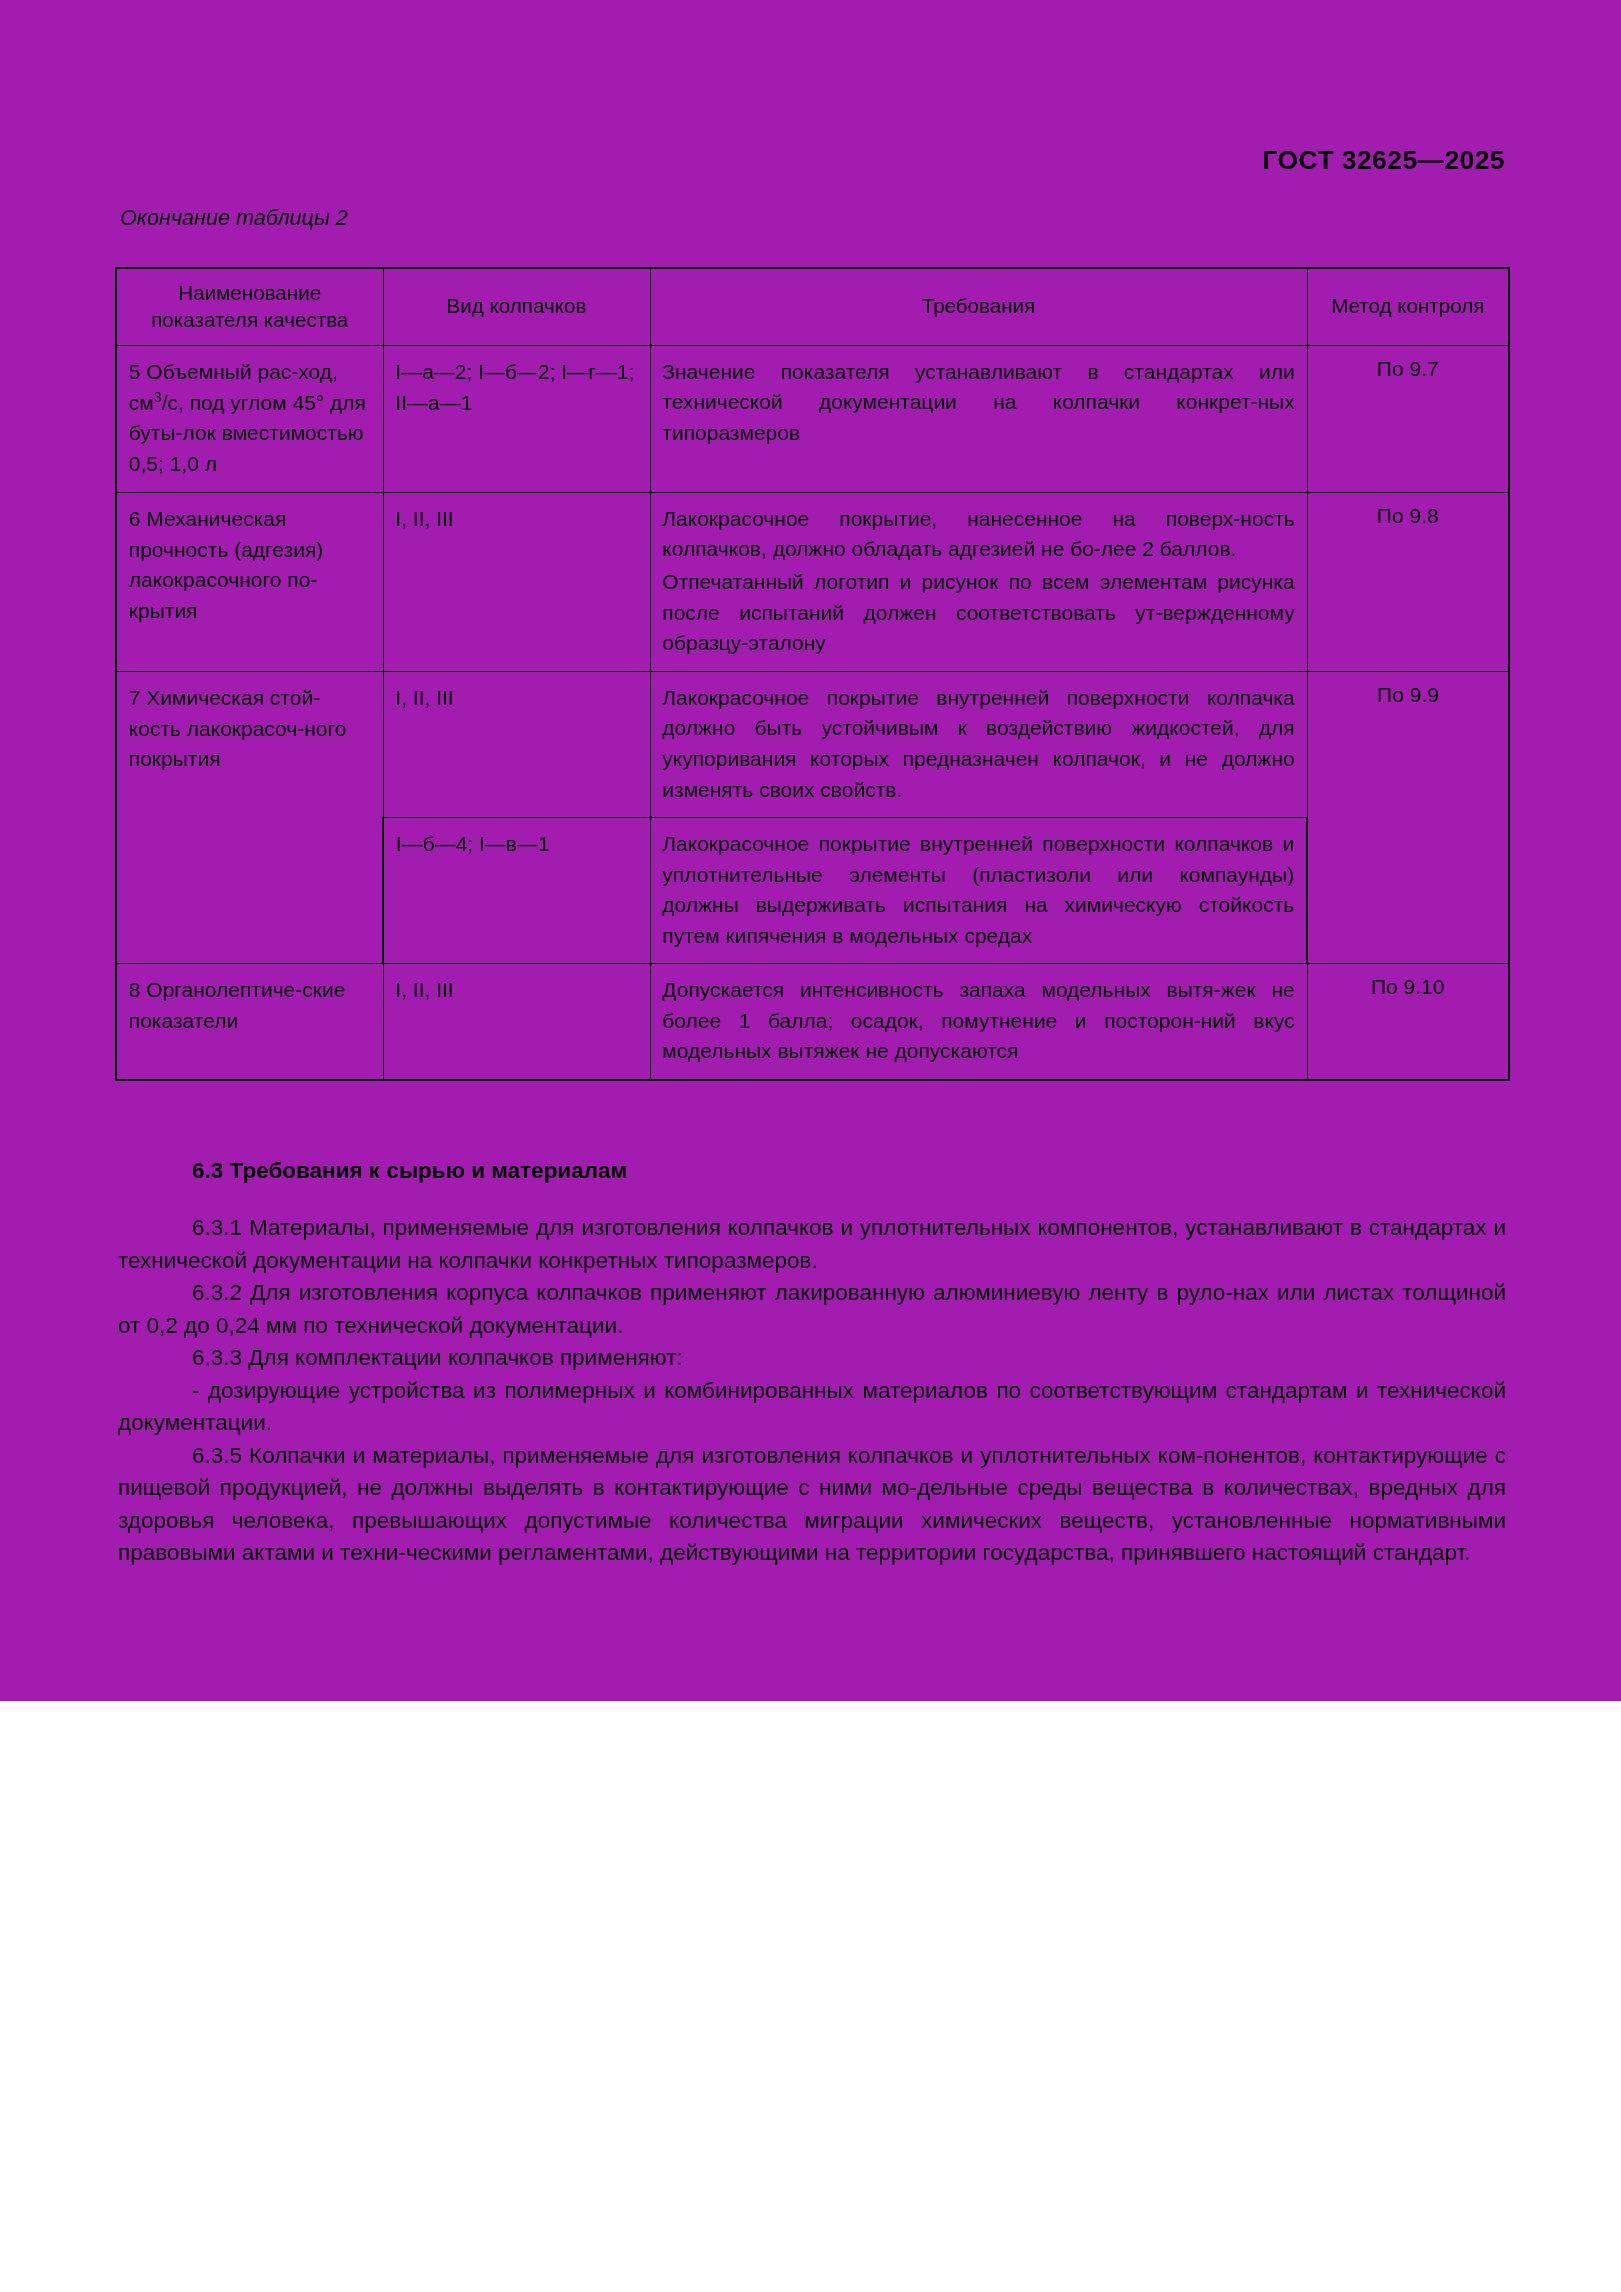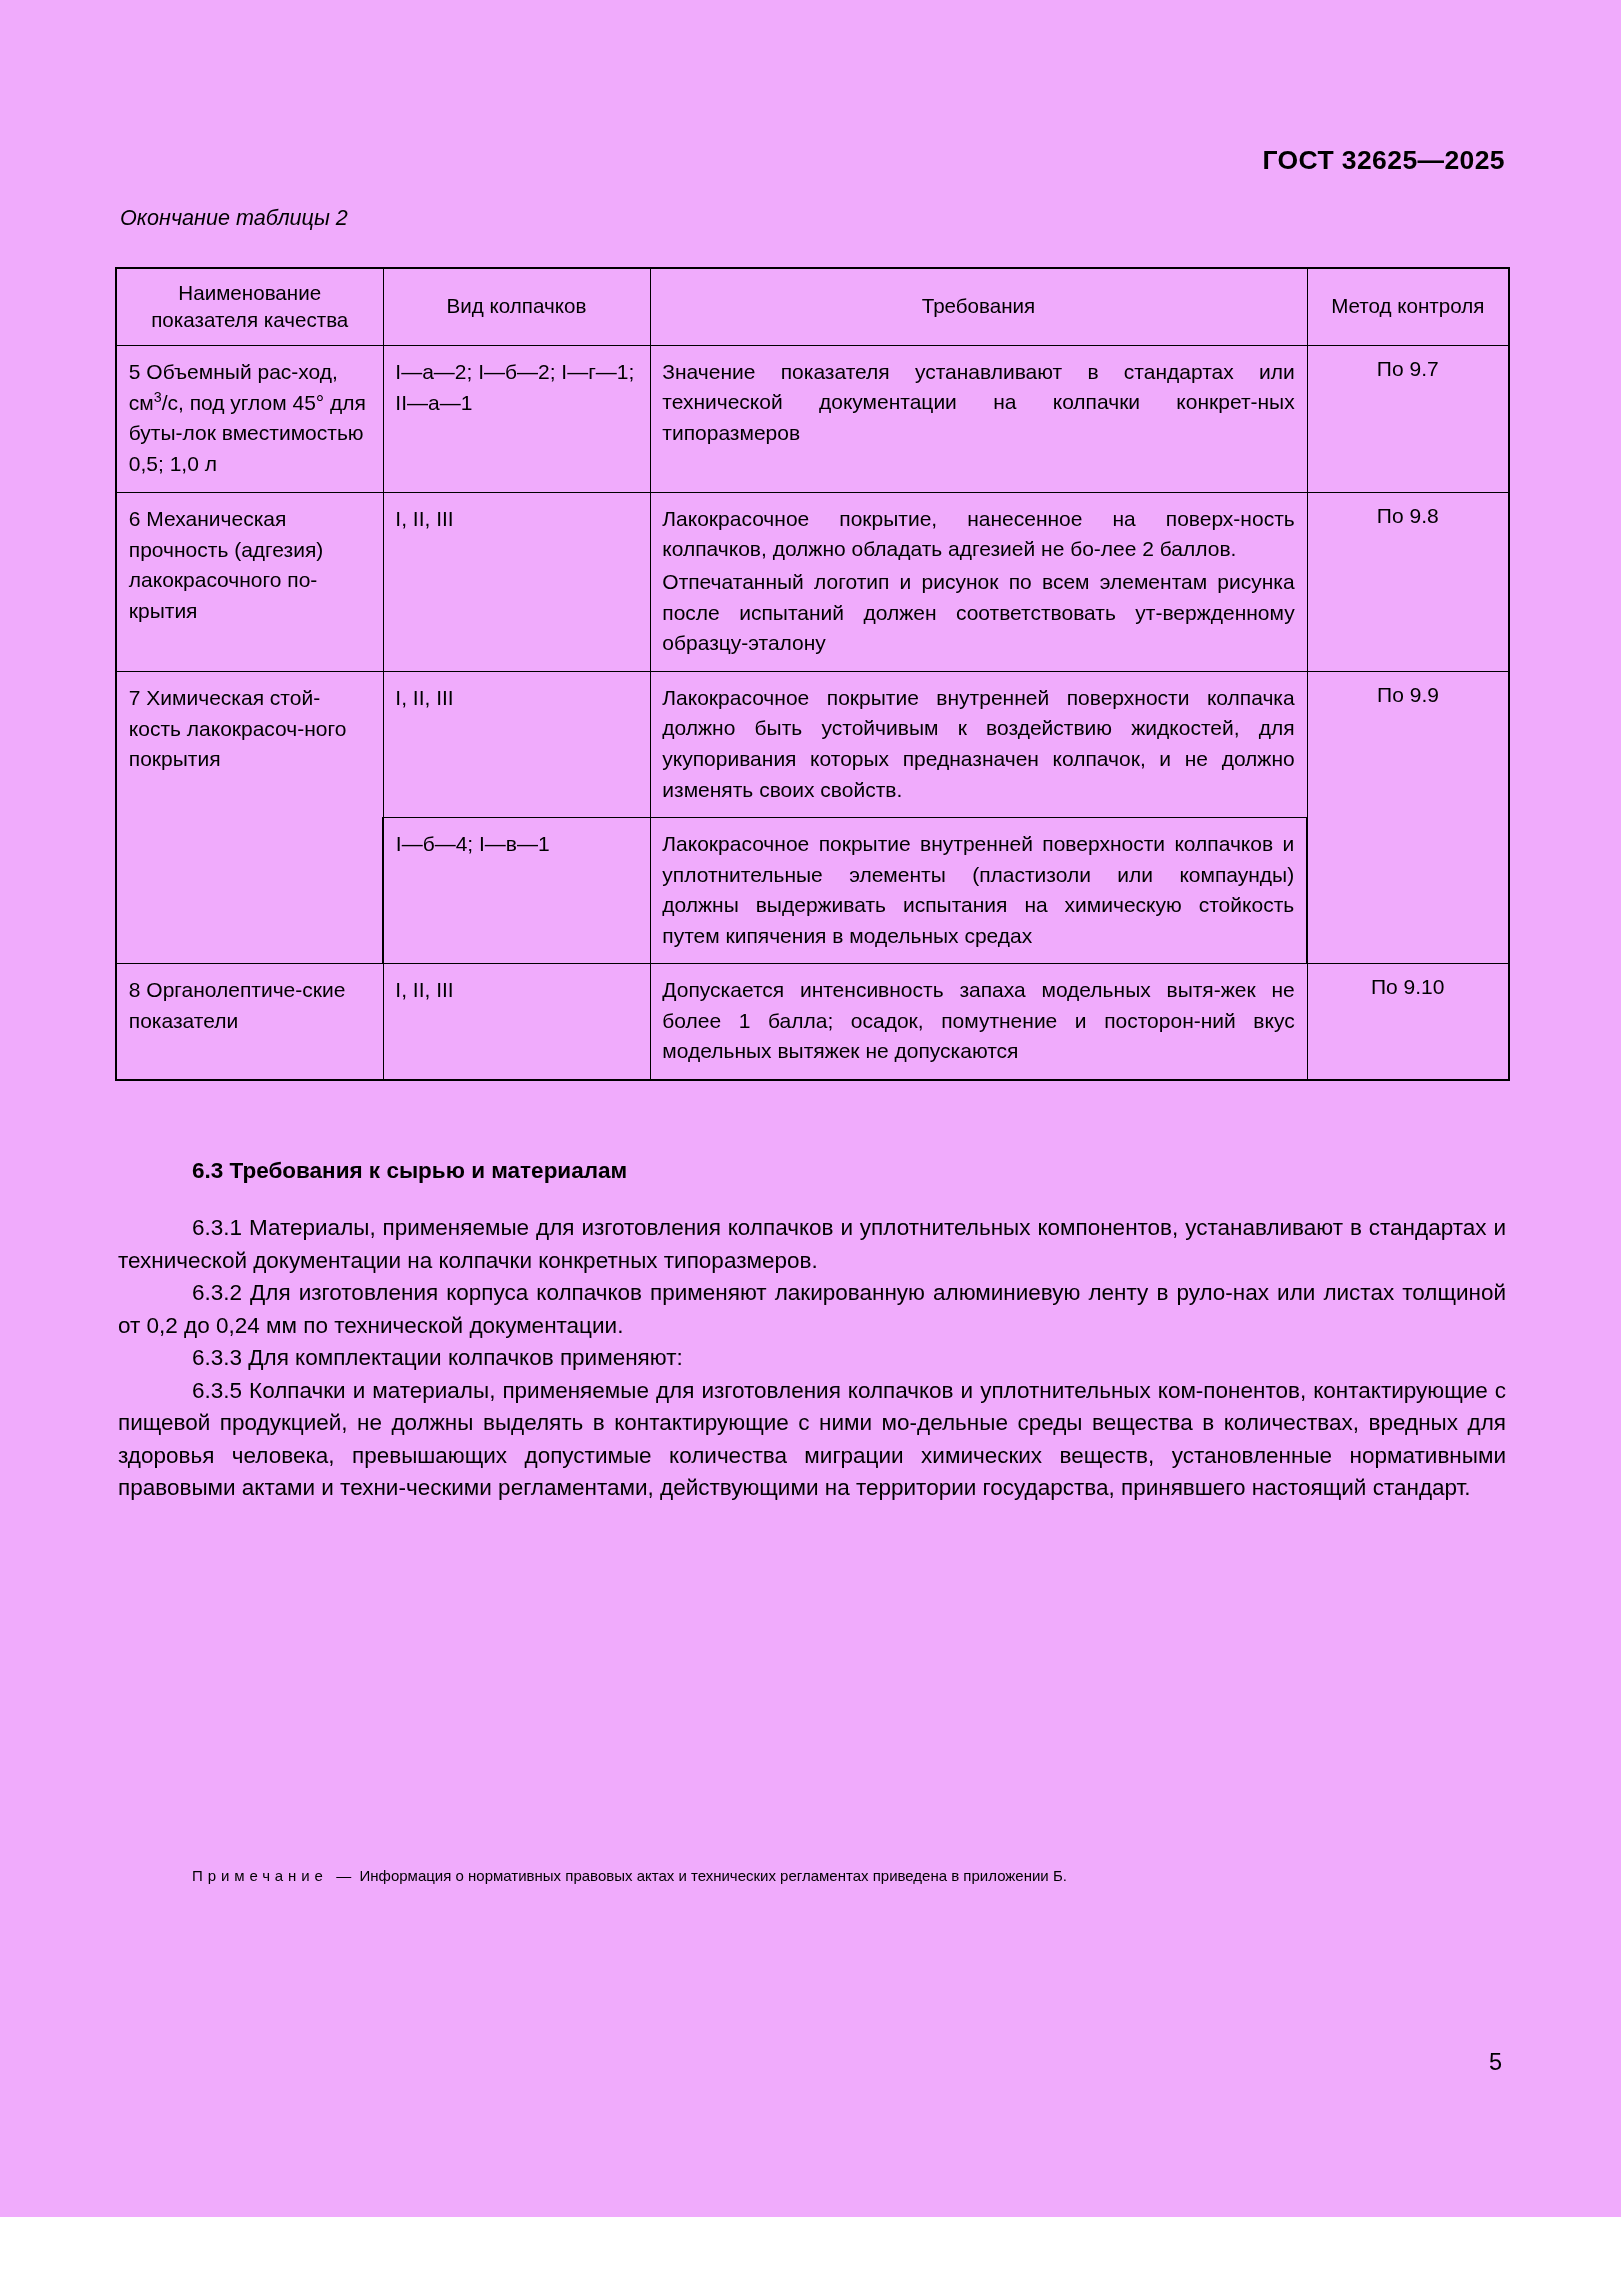--- a/index.html
+++ b/index.html
@@ -8,23 +8,23 @@
     padding: 0;
     background: #ffffff;
   }
   body {
     font-family: "Liberation Sans", "DejaVu Sans", sans-serif;
     color: #000000;
   }
   .page {
     position: relative;
     width: 1621px;
-    height: 2217px;
+    height: 1701px;
     box-sizing: border-box;
-    background: #f0abfc;
+    background: #a21caf;
     overflow: hidden;
   }
 
   
   .running-head {
     position: absolute;
     top: 145px;
     right: 116px;
     font-size: 26.5px;
     font-weight: bold;
@@ -202,20 +202,21 @@
 
     </tbody>
   </table>
 
   <div class="section-heading">6.3 Требования к сырью и материалам</div>
 
   <div class="body-block">
     <p>6.3.1 Материалы, применяемые для изготовления колпачков и уплотнительных компонентов, устанавливают в стандартах и технической документации на колпачки конкретных типоразмеров.</p>
     <p>6.3.2 Для изготовления корпуса колпачков применяют лакированную алюминиевую ленту в руло-нах или листах толщиной от 0,2 до 0,24 мм по технической документации.</p>
     <p>6.3.3 Для комплектации колпачков применяют:</p>
+    <p>- дозирующие устройства из полимерных и комбинированных материалов по соответствующим стандартам и технической документации.</p>
     <p>6.3.5 Колпачки и материалы, применяемые для изготовления колпачков и уплотнительных ком-понентов, контактирующие с пищевой продукцией, не должны выделять в контактирующие с ними мо-дельные среды вещества в количествах, вредных для здоровья человека, превышающих допустимые количества миграции химических веществ, установленные нормативными правовыми актами и техни-ческими регламентами, действующими на территории государства, принявшего настоящий стандарт.</p>
   </div>
 
   <div class="note">
     <p><span class="lsp">Примечание</span><span>&nbsp;&nbsp;</span><span>—</span><span>&nbsp;&nbsp;</span><span>Информация о нормативных правовых актах и технических регламентах приведена в приложении Б.</span></p>
   </div>
 
   <div class="folio">5</div>
 
 </div>

